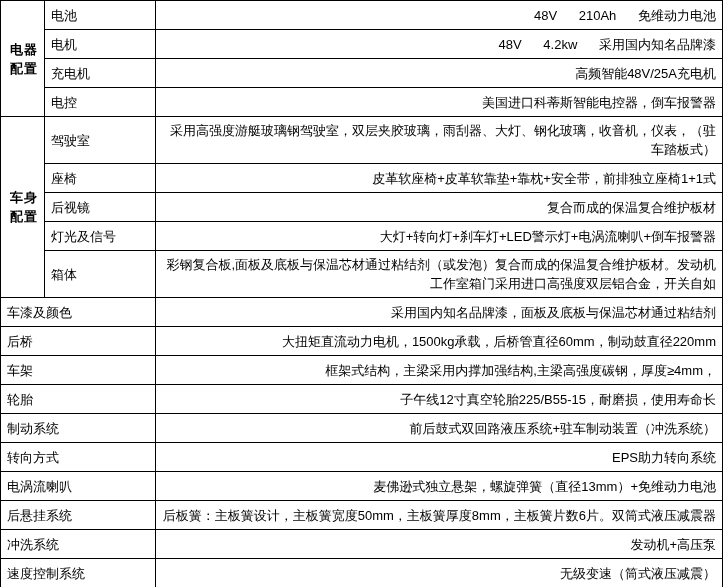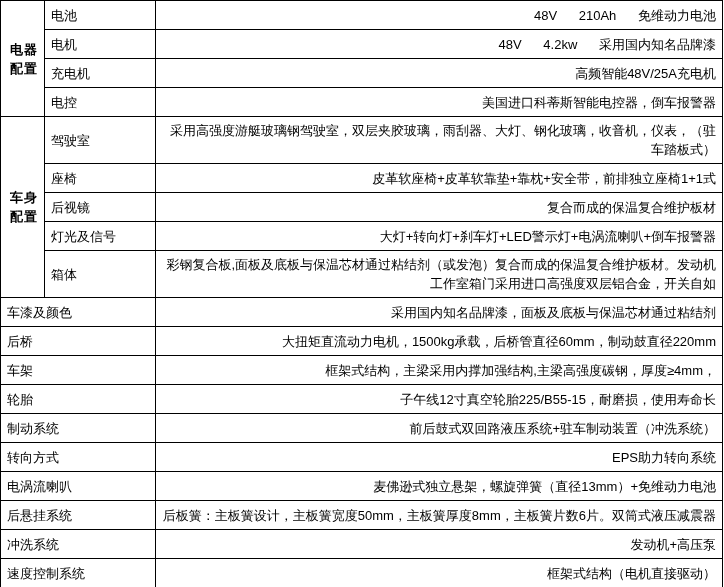--- a/index.html
+++ b/index.html
@@ -124,17 +124,17 @@
         <tr>
           <td class="label-cell" colspan="2">后悬挂系统</td>
           <td class="value-cell">后板簧：主板簧设计，主板簧宽度50mm，主板簧厚度8mm，主板簧片数6片。双筒式液压减震器</td>
         </tr>
         <tr>
           <td class="label-cell" colspan="2">冲洗系统</td>
           <td class="value-cell">发动机+高压泵</td>
         </tr>
         <tr>
           <td class="label-cell" colspan="2">速度控制系统</td>
-          <td class="value-cell">框架式结构（电机直接驱动）</td>
+          <td class="value-cell">无级变速（筒式液压减震）</td>
         </tr>
       </tbody>
   </table>
 </div>
 
 </body></html>

